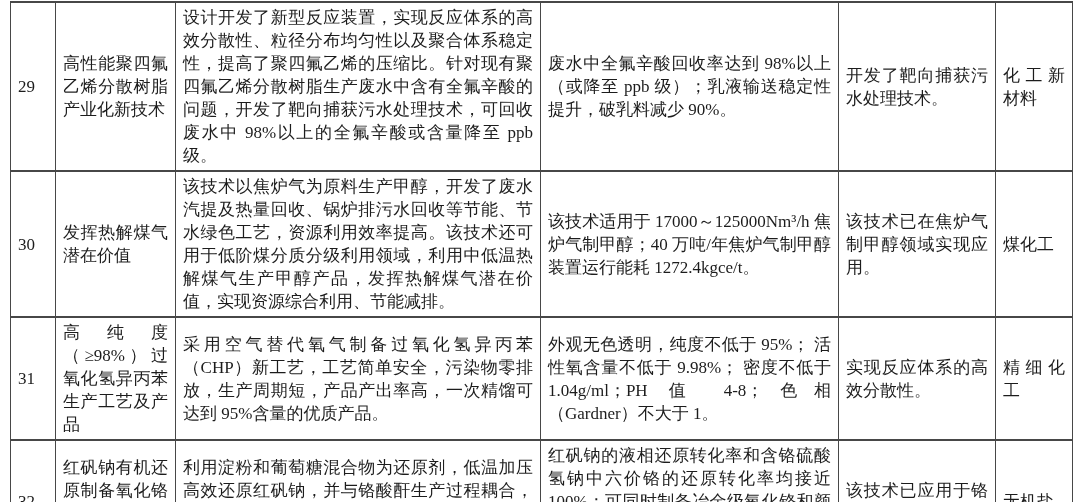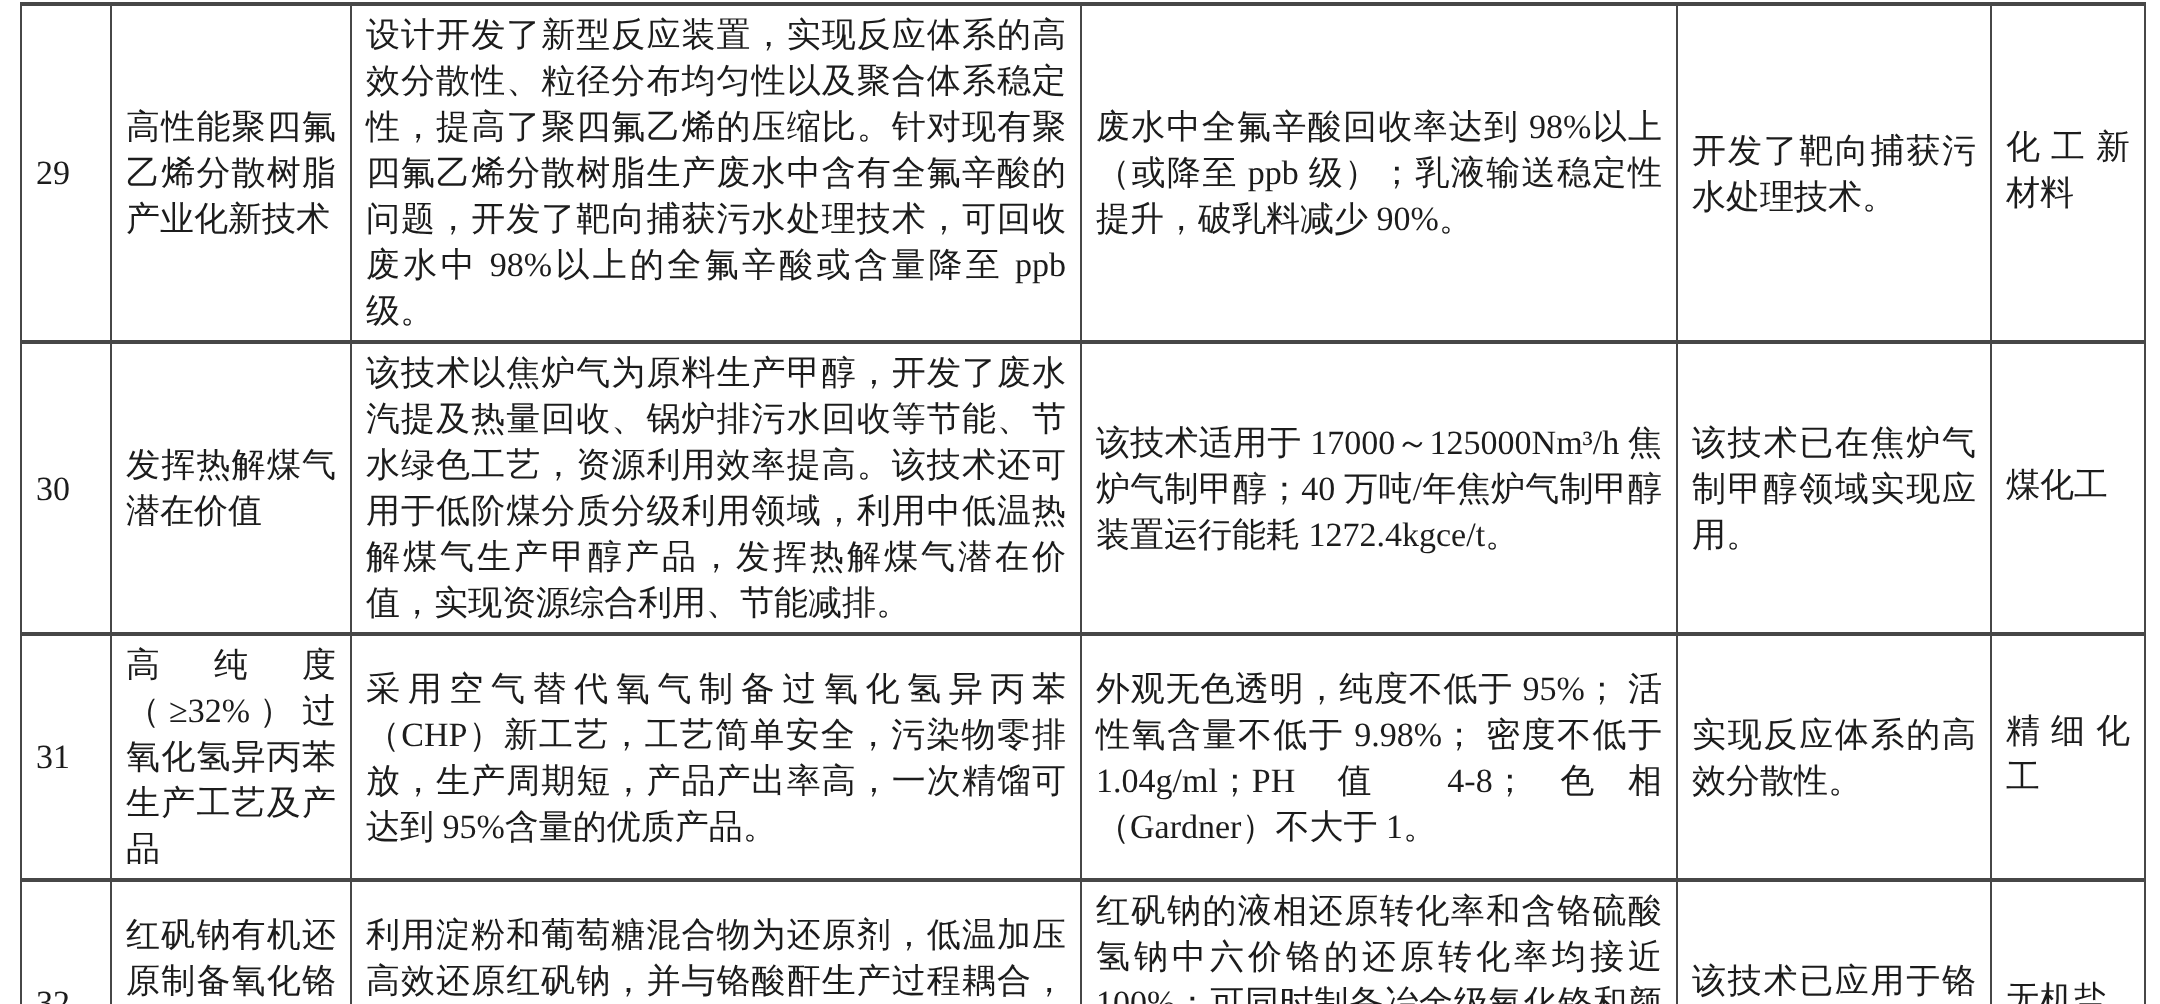--- a/index.html
+++ b/index.html
@@ -40,21 +40,20 @@
   td.c-no {
     text-align: center;
     font-size: 17px;
     padding: 0 2px;
   }
   td.c-name {
     padding: 3px 6px;
   }
   td.c-industry {
     padding: 3px 8px;
-    font-family: Liberation Mono, monospace;
   }
   tr.r1 { height: 142px; }
   tr.r2 { height: 134px; }
   tr.r3 { height: 103px; }
   tr.r4 { height: 106px; }
 </style>
 </head>
 <body>
 
 <div class="sheet">
@@ -79,21 +78,21 @@
       <tr class="r2">
         <td class="c-no">30</td>
         <td class="c-name">发挥热解煤气潜在价值</td>
         <td class="c-desc">该技术以焦炉气为原料生产甲醇，开发了废水汽提及热量回收、锅炉排污水回收等节能、节水绿色工艺，资源利用效率提高。该技术还可用于低阶煤分质分级利用领域，利用中低温热解煤气生产甲醇产品，发挥热解煤气潜在价值，实现资源综合利用、节能减排。</td>
         <td class="c-ind">该技术适用于 17000～125000Nm³/h 焦炉气制甲醇；40 万吨/年焦炉气制甲醇装置运行能耗 1272.4kgce/t。</td>
         <td class="c-status">该技术已在焦炉气制甲醇领域实现应用。</td>
         <td class="c-industry">煤化工</td>
       </tr>
       <tr class="r3">
         <td class="c-no">31</td>
-        <td class="c-name">高纯度（≥32%）过氧化氢异丙苯生产工艺及产品</td>
+        <td class="c-name">高纯度（≥98%）过氧化氢异丙苯生产工艺及产品</td>
         <td class="c-desc">采用空气替代氧气制备过氧化氢异丙苯（CHP）新工艺，工艺简单安全，污染物零排放，生产周期短，产品产出率高，一次精馏可达到 95%含量的优质产品。</td>
         <td class="c-ind">外观无色透明，纯度不低于 95%； 活性氧含量不低于 9.98%； 密度不低于 1.04g/ml；PH 值 4-8；色相（Gardner）不大于 1。</td>
         <td class="c-status">实现反应体系的高效分散性。</td>
         <td class="c-industry">精细化工</td>
       </tr>
       <tr class="r4">
         <td class="c-no">32</td>
         <td class="c-name">红矾钠有机还原制备氧化铬绿和铬酸酐联产清洁技术</td>
         <td class="c-desc">利用淀粉和葡萄糖混合物为还原剂，低温加压高效还原红矾钠，并与铬酸酐生产过程耦合，实现清洁生产，提高了资源利用率，全流程削减了污染物排放。</td>
         <td class="c-ind">红矾钠的液相还原转化率和含铬硫酸氢钠中六价铬的还原转化率均接近 100%；可同时制备冶金级氧化铬和颜料级氧化铬，颜料级氧化铬绿符合国家标准；能耗降低约 12%。</td>

